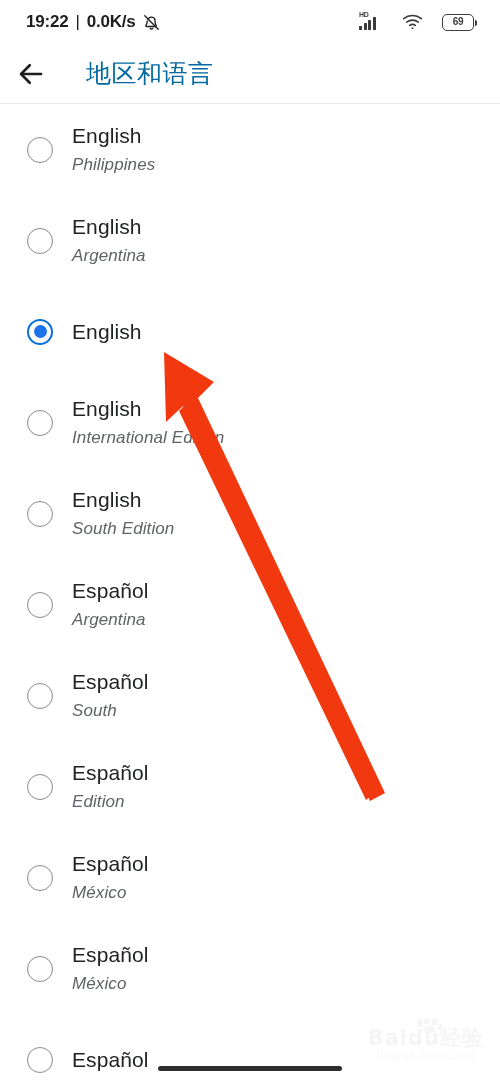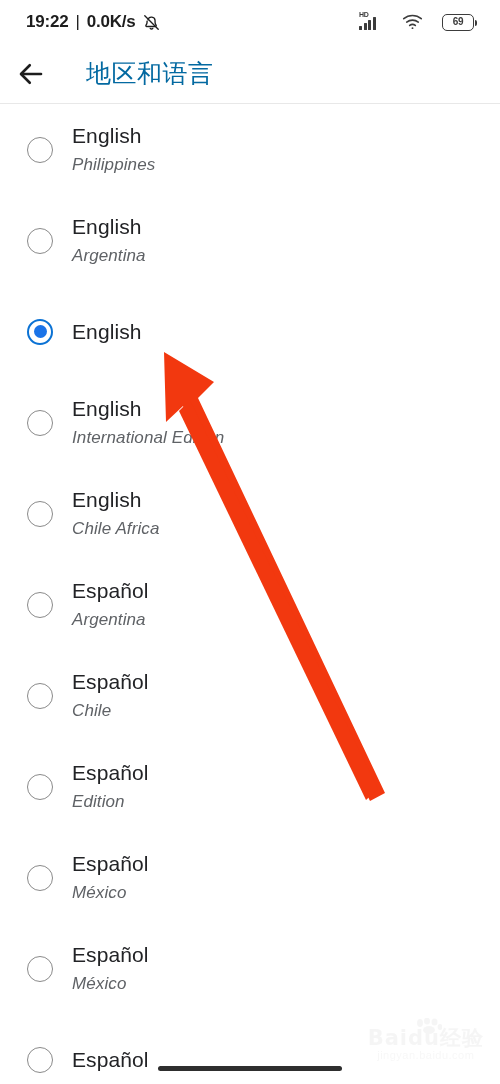--- a/index.html
+++ b/index.html
@@ -301,35 +301,35 @@
         <div class="radio"></div>
         <div class="row-text">
           <div class="row-title">English</div>
           <div class="row-sub">International Edition</div>
         </div>
       </div>
       <div class="row">
         <div class="radio"></div>
         <div class="row-text">
           <div class="row-title">English</div>
-          <div class="row-sub">Chile Africa</div>
+          <div class="row-sub">South Edition</div>
         </div>
       </div>
       <div class="row">
         <div class="radio"></div>
         <div class="row-text">
           <div class="row-title">Español</div>
           <div class="row-sub">Argentina</div>
         </div>
       </div>
       <div class="row">
         <div class="radio"></div>
         <div class="row-text">
           <div class="row-title">Español</div>
-          <div class="row-sub">Chile</div>
+          <div class="row-sub">South</div>
         </div>
       </div>
       <div class="row">
         <div class="radio"></div>
         <div class="row-text">
           <div class="row-title">Español</div>
           <div class="row-sub">Edition</div>
         </div>
       </div>
       <div class="row">

